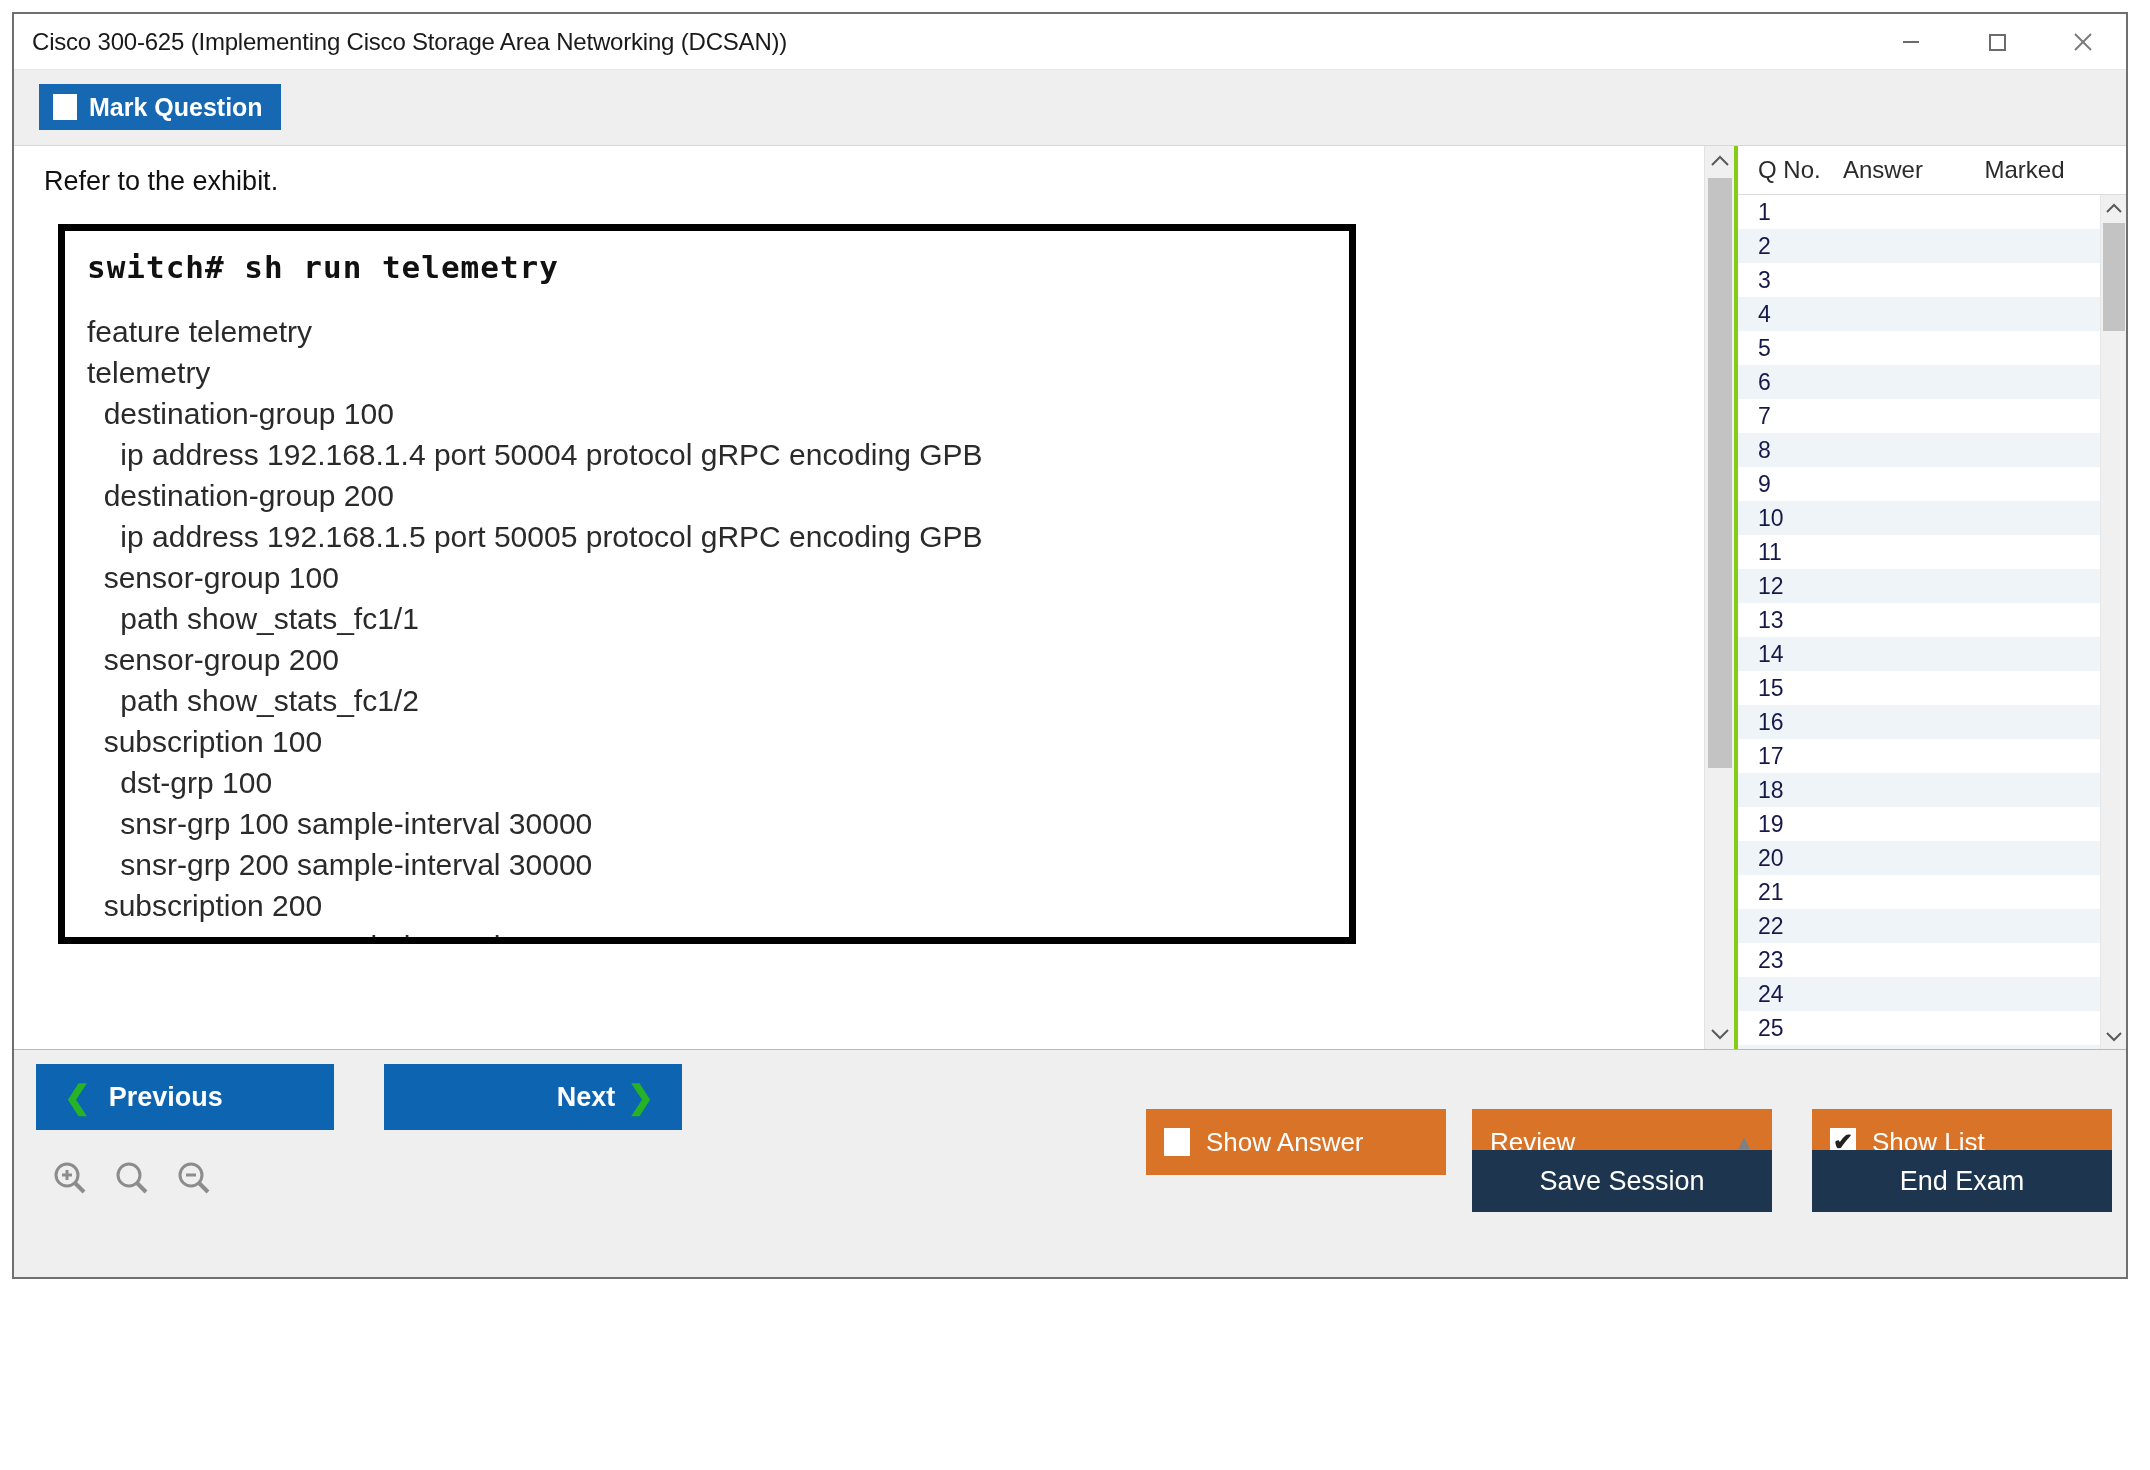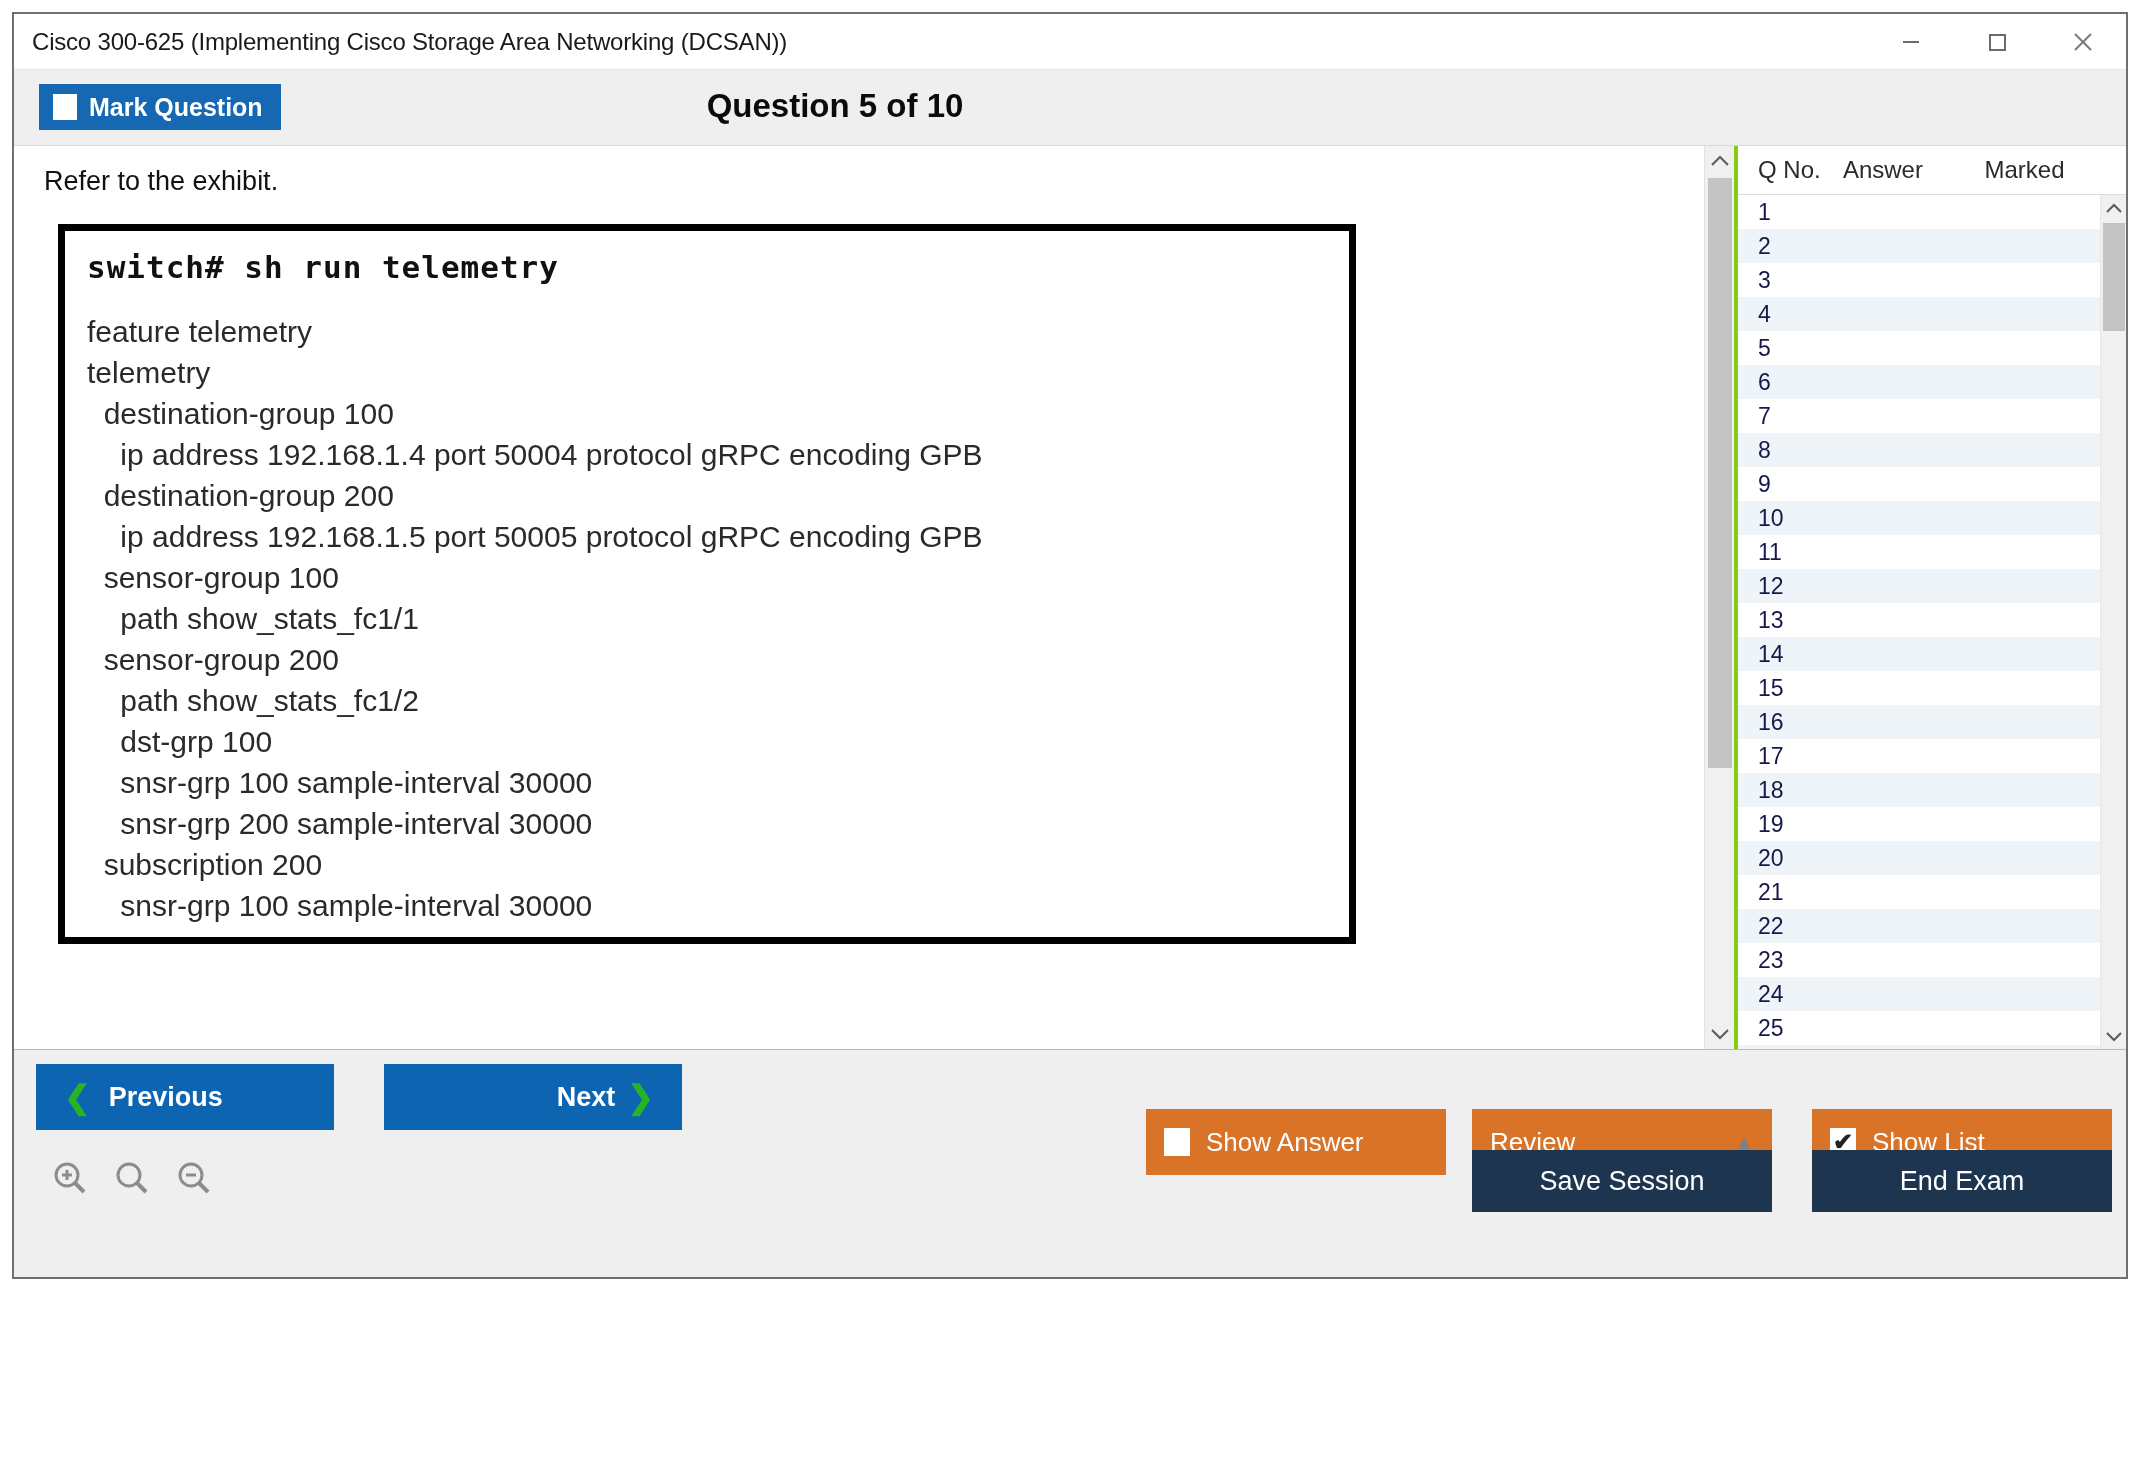--- a/index.html
+++ b/index.html
@@ -360,41 +360,41 @@
         </svg>
       </div>
     </div>
   </div>
 
   <div id="header-strip">
     <div id="mark-question-btn">
       <span class="cb"></span>
       <span class="lbl">Mark Question</span>
     </div>
-    <div id="question-counter">Question 5 of 10</div>
   </div>
 
   <div id="body-area">
 
     <div id="question-pane">
       <div id="refer-text">Refer to the exhibit.</div>
 
       <div id="exhibit-box">
         <div id="exhibit-cmd">switch# sh run telemetry</div>
         <div id="exhibit-config">
             <div class="cfg-line">feature telemetry</div>
             <div class="cfg-line">telemetry</div>
             <div class="cfg-line">  destination-group 100</div>
             <div class="cfg-line">    ip address 192.168.1.4 port 50004 protocol gRPC encoding GPB</div>
             <div class="cfg-line">  destination-group 200</div>
             <div class="cfg-line">    ip address 192.168.1.5 port 50005 protocol gRPC encoding GPB</div>
             <div class="cfg-line">  sensor-group 100</div>
             <div class="cfg-line">    path show_stats_fc1/1</div>
             <div class="cfg-line">  sensor-group 200</div>
             <div class="cfg-line">    path show_stats_fc1/2</div>
+            <div class="cfg-line">  subscription 100</div>
             <div class="cfg-line">    dst-grp 100</div>
             <div class="cfg-line">    snsr-grp 100 sample-interval 30000</div>
             <div class="cfg-line">    snsr-grp 200 sample-interval 30000</div>
             <div class="cfg-line">  subscription 200</div>
             <div class="cfg-line">    snsr-grp 100 sample-interval 30000</div>
           </div>
       </div>
     </div>
 
     <div id="main-scrollbar">

